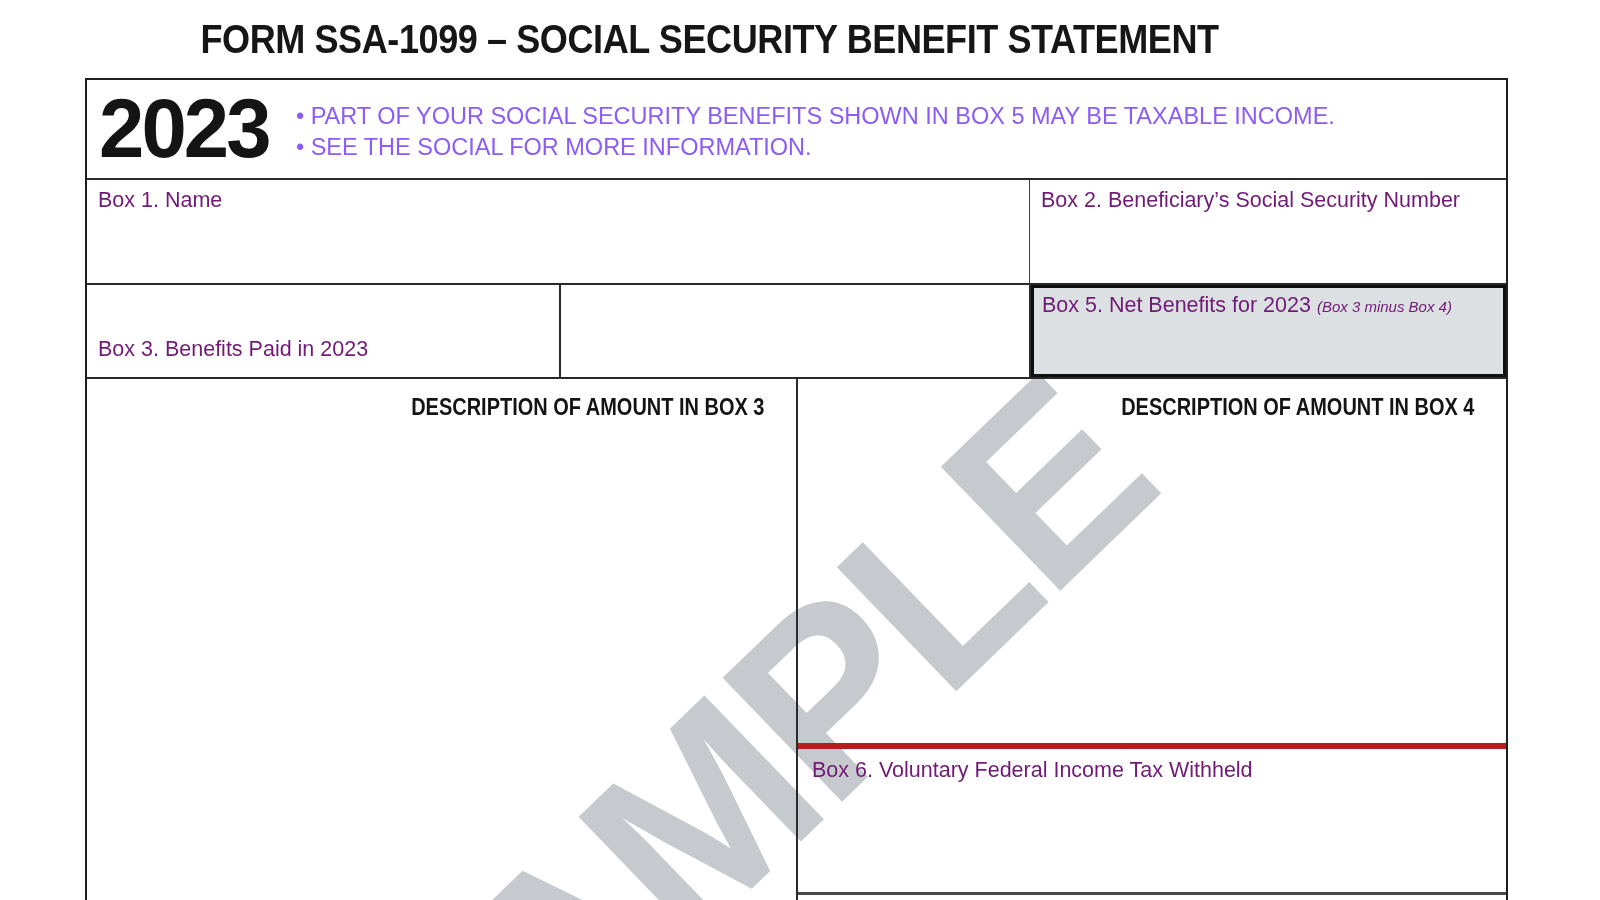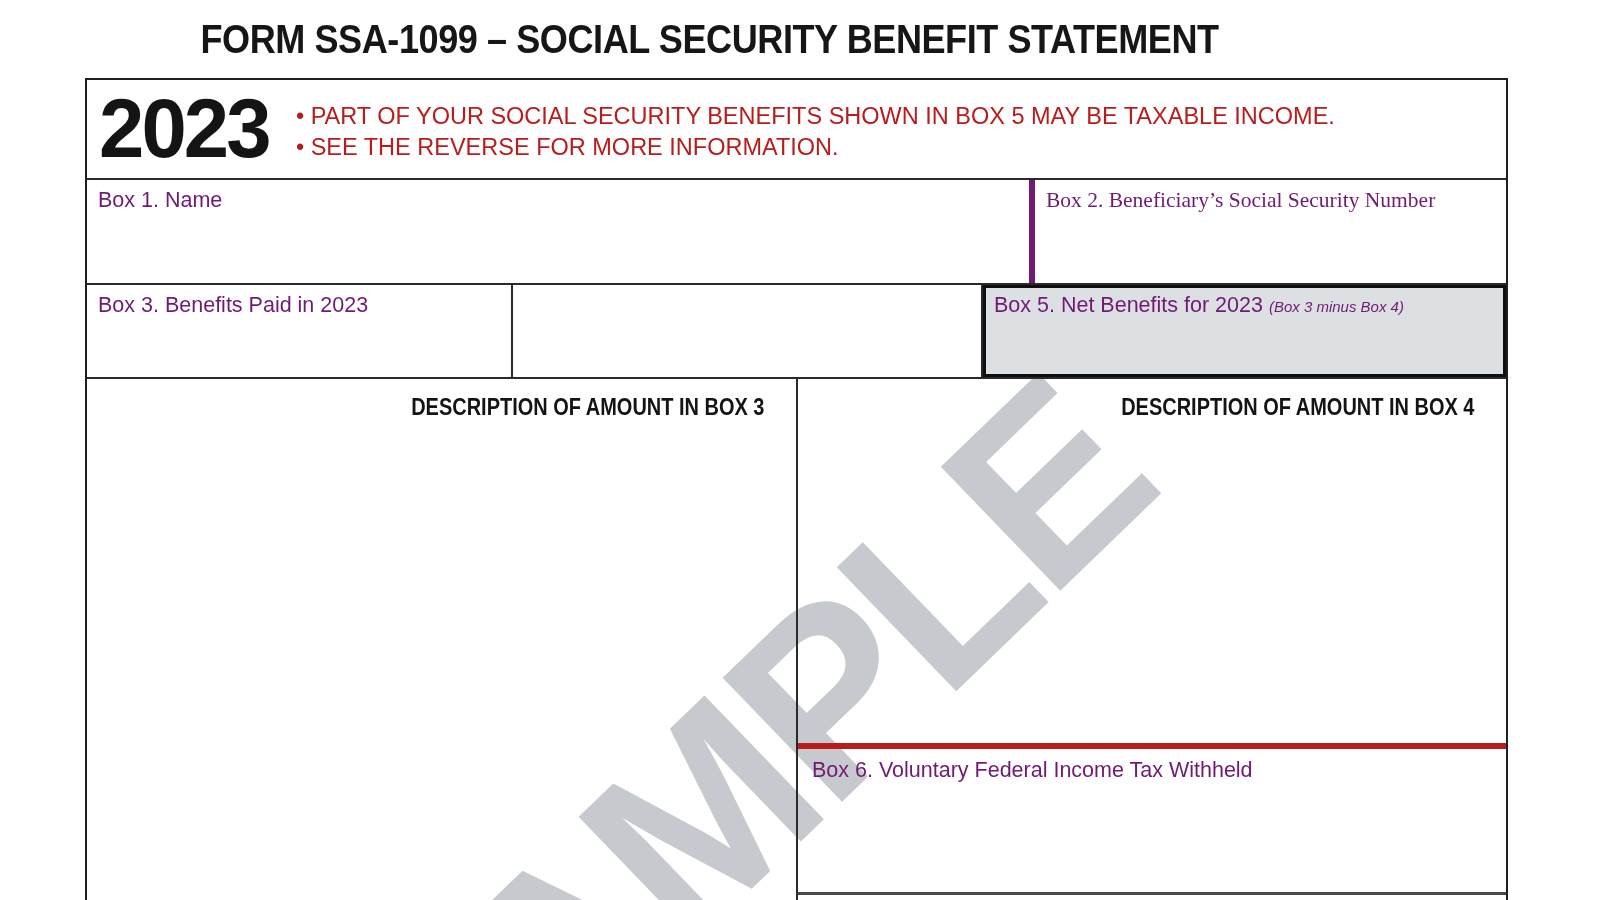--- a/index.html
+++ b/index.html
@@ -77,32 +77,32 @@
     color: #141414;
     transform: scaleX(0.97);
     transform-origin: left center;
   }
   .notices {
     list-style: none;
     margin: 6px 0 0 22px;
     padding: 0;
     font-size: 23.5px;
     line-height: 1.32;
-    color: #b91c1c;
+    color: #8b5cf6;
   }
   .notices li::before { content: "• "; }
 
   
   .r2 { height: 105px; border-top: 2px solid #2a2a2a; }
   .c-box1 { width: 942px; box-sizing: border-box; }
-  .c-box2 { flex: 1; border-left: 6px solid #701a75; box-sizing: border-box; font-family: Liberation Serif, serif; }
+  .c-box2 { flex: 1; border-left: 1px solid #701a75; box-sizing: border-box; }
 
   
   .r3 { height: 94px; border-top: 2px solid #2a2a2a; }
-  .c-box3 { width: 424px; box-sizing: border-box; }
+  .c-box3 { width: 472px; box-sizing: border-box; margin-top: 44px; }
   .c-box4 { width: 470px; border-left: 2px solid #2a2a2a; box-sizing: border-box; }
   .c-box5 {
     flex: 1;
     box-sizing: border-box;
     background: #dde0e3;
     box-shadow: inset 0 0 0 3px #0f0f0f;
     border-left: 2px solid #2a2a2a;
   }
 
   .box-label {
@@ -164,21 +164,21 @@
   <div class="title-wrap">
     <span class="title">FORM SSA-1099 – SOCIAL SECURITY BENEFIT STATEMENT</span>
   </div>
 
   <div class="form-box">
 
     <div class="row r1">
       <div class="year">2023</div>
       <ul class="notices">
         <li>PART OF YOUR SOCIAL SECURITY BENEFITS SHOWN IN BOX 5 MAY BE TAXABLE INCOME.</li>
-        <li>SEE THE REVERSE FOR MORE INFORMATION.</li>
+        <li>SEE THE SOCIAL FOR MORE INFORMATION.</li>
       </ul>
     </div>
 
     <div class="row r2">
       <div class="c-box1">
         <div class="box-label">Box 1. Name</div>
         <div class="value-area"></div>
       </div>
       <div class="c-box2">
         <div class="box-label">Box 2. Beneficiary’s Social Security Number</div>

